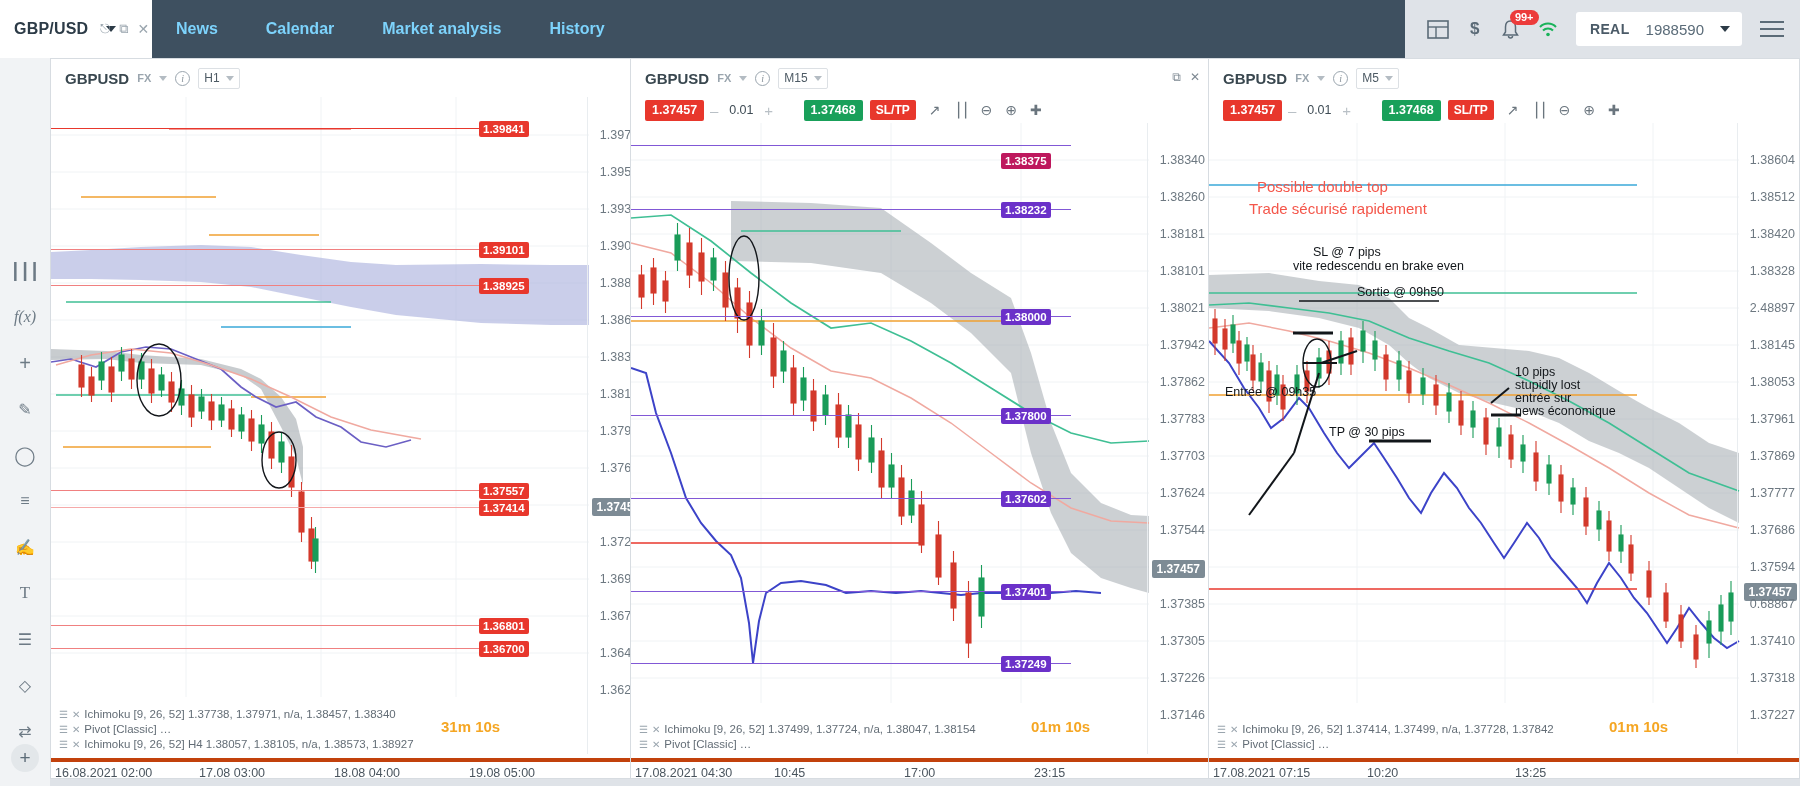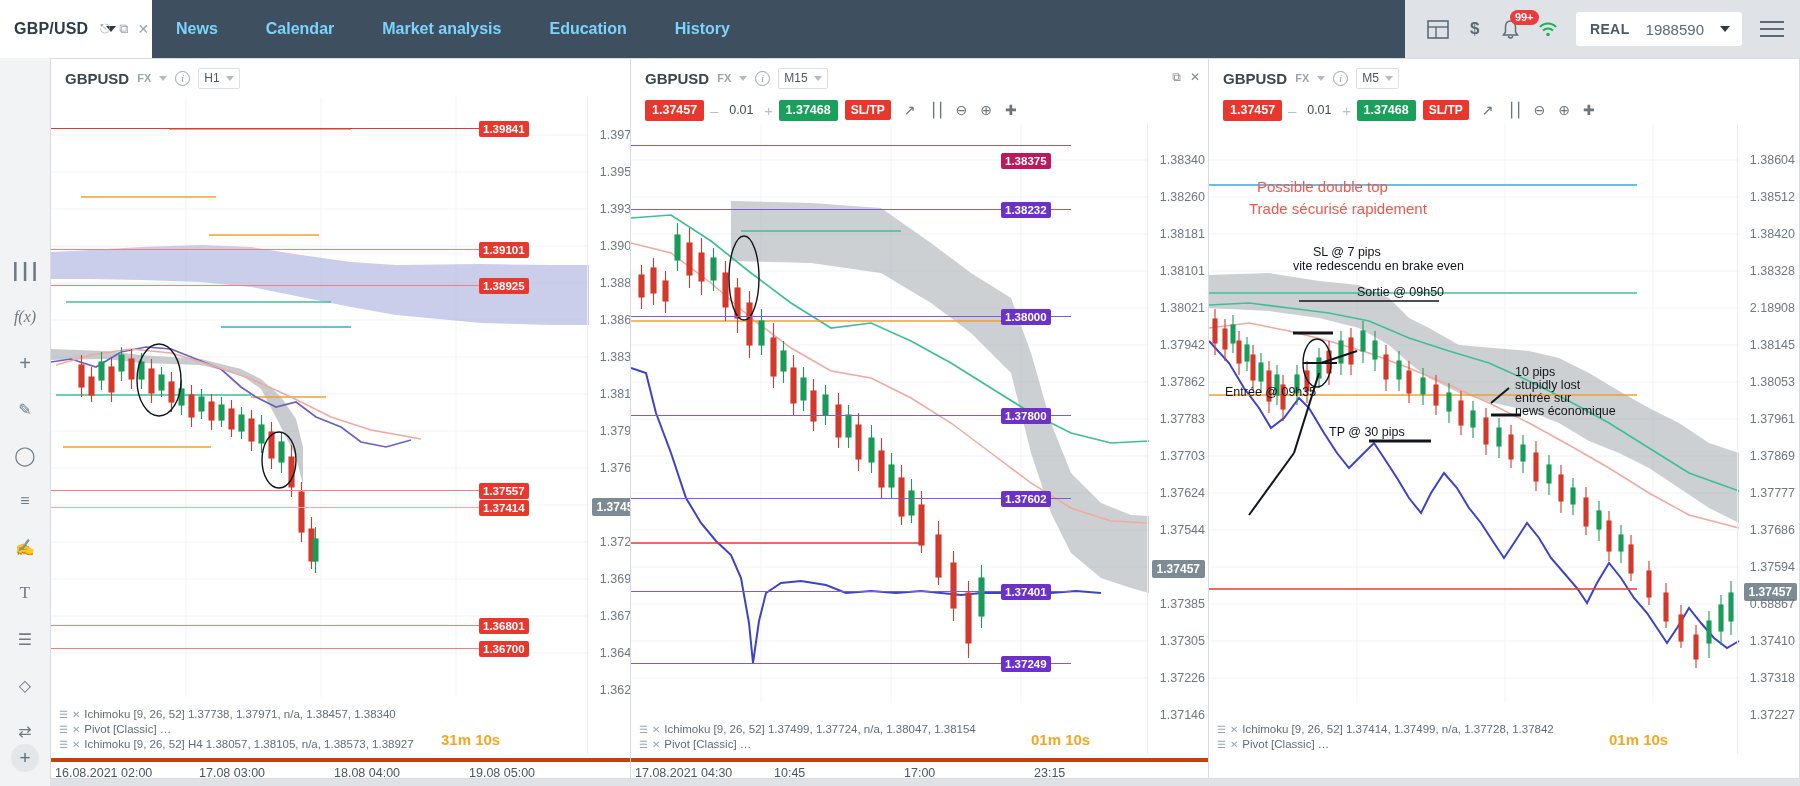--- a/index.html
+++ b/index.html
@@ -58,34 +58,34 @@
   .tinycaret { width:0;height:0;border-left:4px solid transparent;border-right:4px solid transparent;
     border-top:5px solid #b4bcc3; }
   .winbtns { position:absolute; right:9px; top:11px; display:flex; gap:9px; color:#7d8892;
     font-size:12px; }
 
   
   .tt { height:26px; display:flex; align-items:center; gap:0; padding-left:14px; }
   .px { height:21px; display:flex;align-items:center; padding:0 7px; color:#fff;
     font-size:12.5px; font-weight:bold; border-radius:2px; }
   .px.sell { background:#e8372c; }
-  .px.buy  { background:#19a05a; }
+  .px.buy  { background:#19a05a;margin-left:25px; }
   .pm { width:20px; text-align:center; color:#b9c0c6; font-size:15px; }
   .vol { font-size:12.5px; color:#3f4c55; padding:0 5px; }
   .sltp { background:#e8372c; color:#fff; font-size:12px; font-weight:bold; border-radius:2px;
     padding:3px 6px; margin-left:7px; }
   .ttico { color:#6a757e; font-size:14px; margin-left:13px; }
 
   .plot { position:absolute; left:0; right:0; bottom:0; top:64px; overflow:hidden; }
   #p1 .plot { top:38px; }
   .legend { position:absolute; left:8px; bottom:26px; font-size:11.5px; color:#636d76;
     line-height:15px; }
   .legend .ln { display:flex; align-items:center; gap:4px; white-space:nowrap; }
   .legend .gl { color:#9aa5ae; font-size:10px;}
-  .timer { position:absolute; bottom:30px; font-size:15px; color:#f5a623; font-weight:bold;}
+  .timer { position:absolute; bottom:43px; font-size:15px; color:#f5a623; font-weight:bold;}
   .taxis { position:absolute; left:0; right:0; bottom:0; height:20px; border-top:4px solid #c2410c;
     font-size:12.5px; color:#4a555e; }
   .taxis span { position:absolute; top:4px; }
   .paxis { position:absolute; top:0; bottom:24px; right:0; width:62px;
     border-left:1px solid #e9edf0; font-size:12.5px; color:#6d7881; }
   .paxis span { position:absolute; right:4px; }
   .cur-tag { position:absolute; right:2px; background:#7d8b95; color:#fff; font-size:12px;
     font-weight:bold; padding:2px 5px; border-radius:2px; }
   .lvl { position:absolute; height:0; border-top:1.4px solid; }
   .lvl-lbl { position:absolute; color:#fff; font-size:11.5px; font-weight:bold;
@@ -106,21 +106,20 @@
   <div class="tab-icons">
     <span style="font-size:13px">⎋</span>
     <span style="font-size:13px">⧉</span>
     <span style="font-size:14px">✕</span>
   </div>
 
   <div class="nav-strip">
     <a href="#">News</a>
     <a href="#">Calendar</a>
     <a href="#">Market analysis</a>
-    <a href="#">Education</a>
     <a href="#">History</a>
   </div>
 
   <div class="topright">
     <span>
       <svg width="22" height="19" viewBox="0 0 22 19">
           <rect x="1" y="1" width="20" height="17" fill="none" stroke="#5b6b77" stroke-width="1.6"></rect>
           <line x1="1" y1="7" x2="21" y2="7" stroke="#5b6b77" stroke-width="1.4"></line>
           <line x1="9" y1="7" x2="9" y2="18" stroke="#5b6b77" stroke-width="1.4"></line>
         </svg>
@@ -766,29 +765,34 @@
       </div>
       <div class="timer" style="left:400px">
         <span>01m 10s</span>
       </div>
 
       <div class="paxis">
         <span style="top:30px">1.38604</span>
         <span style="top:67px">1.38512</span>
         <span style="top:104px">1.38420</span>
         <span style="top:141px">1.38328</span>
-        <span style="top:178px">2.18908</span>
+        <span style="top:178px">2.48897</span>
         <span style="top:215px">1.38145</span>
         <span style="top:252px">1.38053</span>
         <span style="top:289px">1.37961</span>
         <span style="top:326px">1.37869</span>
         <span style="top:363px">1.37777</span>
         <span style="top:400px">1.37686</span>
         <span style="top:437px">1.37594</span>
         <span style="top:474px">0.68867</span>
         <span style="top:511px">1.37410</span>
         <span style="top:548px">1.37318</span>
         <span style="top:585px">1.37227</span>
       </div>
 
+      <div class="taxis">
+        <span style="left:4px">17.08.2021 07:15</span>
+        <span style="left:158px">10:20</span>
+        <span style="left:306px">13:25</span>
+      </div>
     </div>
   </div>
 </div>
 
 </body></html>

